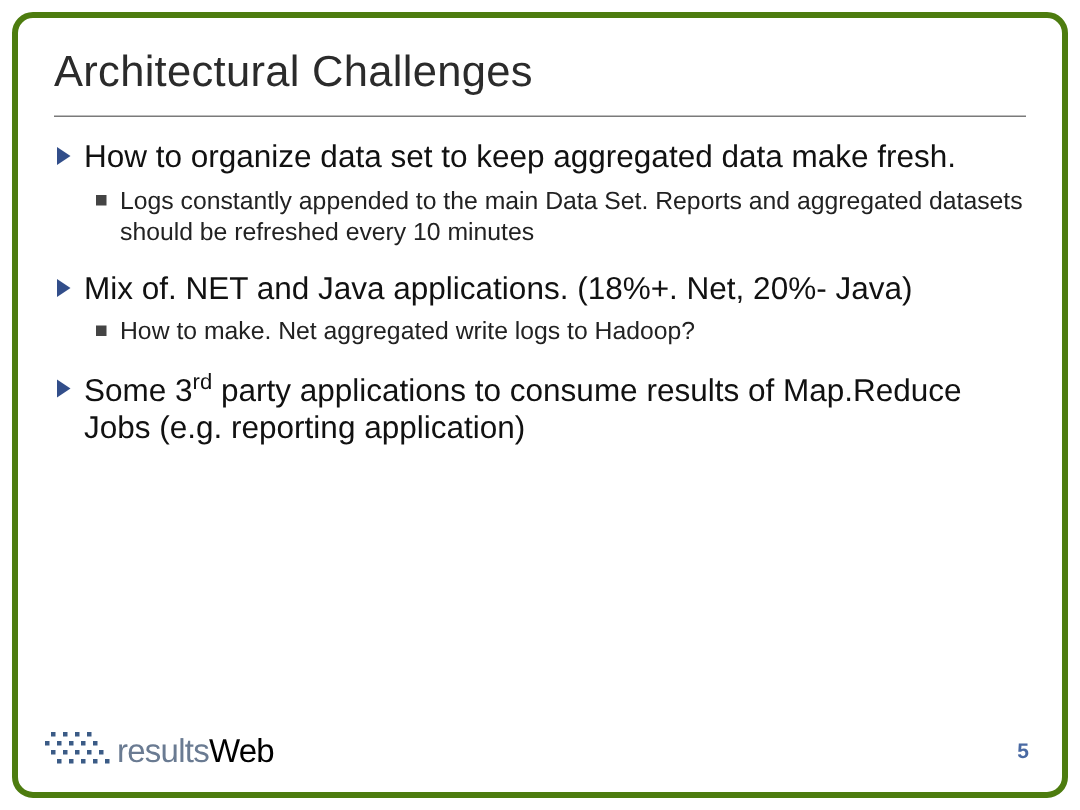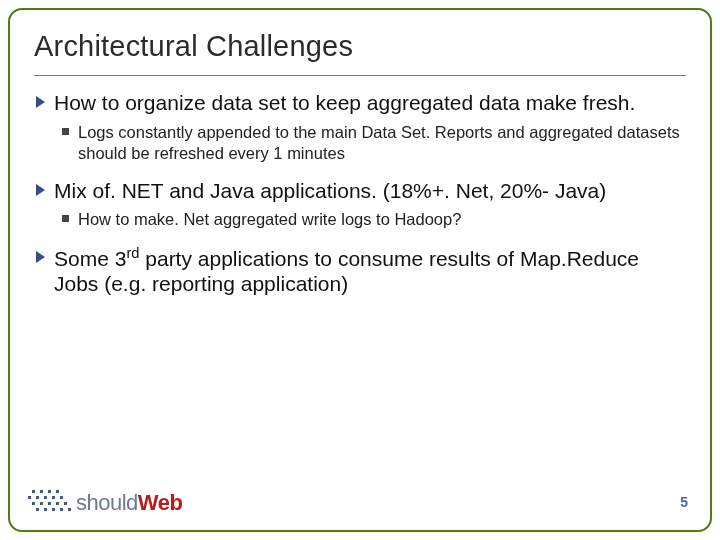--- a/index.html
+++ b/index.html
@@ -7,21 +7,21 @@
     width:720px;height:540px;
     font-family:Arial,Helvetica,sans-serif;
     background:#fff;
     position:relative;
     box-sizing:border-box;
   }
   .card{
     position:absolute;
     top:8px;left:8px;
     width:704px;height:524px;
-    border:2px solid #4d7c0f;
+    border:4px solid #4d7c0f;
     border-radius:14px;
     box-sizing:border-box;
     background:#fff;
   }
   .title{
     font-size:29px;
     color:#2b2b2b;
     padding:20px 24px 8px 24px;
     letter-spacing:0.2px;
   }
@@ -81,41 +81,41 @@
     position:absolute;
     width:3px;height:3px;
     background:#3b5b86;
   }
   .logo-text{
     font-size:22px;
     color:#2b2b2b;
     letter-spacing:-0.5px;
   }
   .logo-text .light{color:#6a7b92;font-weight:400}
-  .logo-text .bold{font-weight:700;color:#b91c1c}
+  .logo-text .bold{font-weight:400;color:#000000}
   .pagenum{
     position:absolute;
     right:22px;bottom:20px;
     color:#4a6aa3;
     font-size:14px;
     font-weight:bold;
   }
 </style>
 </head>
 <body>
 
 <div class="card">
 
   <div class="title">Architectural Challenges</div>
   <div class="hr"></div>
 
   <div class="body">
 
     <div class="lvl1">How to organize data set to keep aggregated data make fresh.</div>
-    <div class="lvl2">Logs constantly appended to the main Data Set. Reports and aggregated datasets should be refreshed every 1 minutes</div>
+    <div class="lvl2">Logs constantly appended to the main Data Set. Reports and aggregated datasets should be refreshed every 10 minutes</div>
 
     <div class="lvl1">Mix of. NET and Java applications. (18%+. Net, 20%- Java)</div>
     <div class="lvl2">How to make. Net aggregated write logs to Hadoop?</div>
 
     <div class="lvl1">Some 3<sup>rd</sup> party applications to consume results of Map.Reduce Jobs (e.g. reporting application)</div>
 
   </div>
 
   <div class="logo">
     <span class="logo-pixels">
@@ -134,18 +134,18 @@
         <span style="left:20px;top:12px"></span>
         <span style="left:28px;top:12px"></span>
         <span style="left:36px;top:12px"></span>
       <span style="left:8px;top:18px"></span>
         <span style="left:16px;top:18px"></span>
         <span style="left:24px;top:18px"></span>
         <span style="left:32px;top:18px"></span>
         <span style="left:40px;top:18px"></span>
     </span>
     <span class="logo-text">
-      <span class="light">should</span><span class="bold">Web</span>
+      <span class="light">results</span><span class="bold">Web</span>
     </span>
   </div>
 
   <div class="pagenum">5</div>
 </div>
 
 </body></html>

